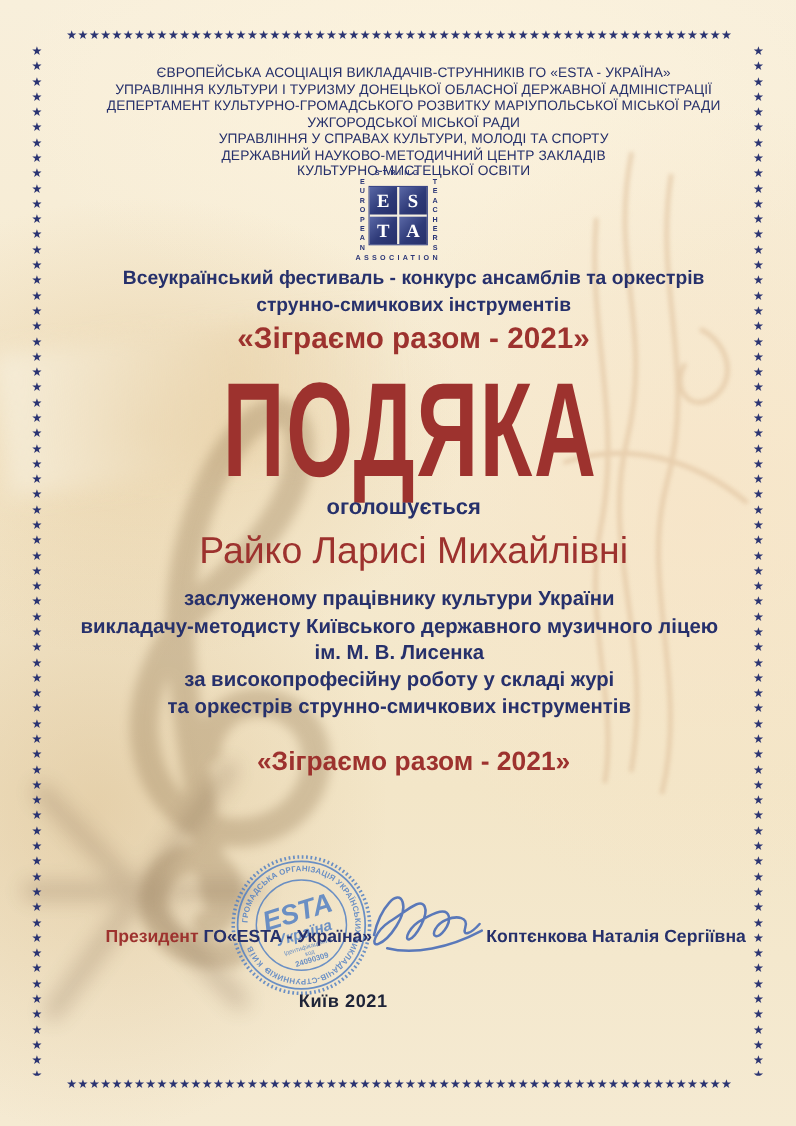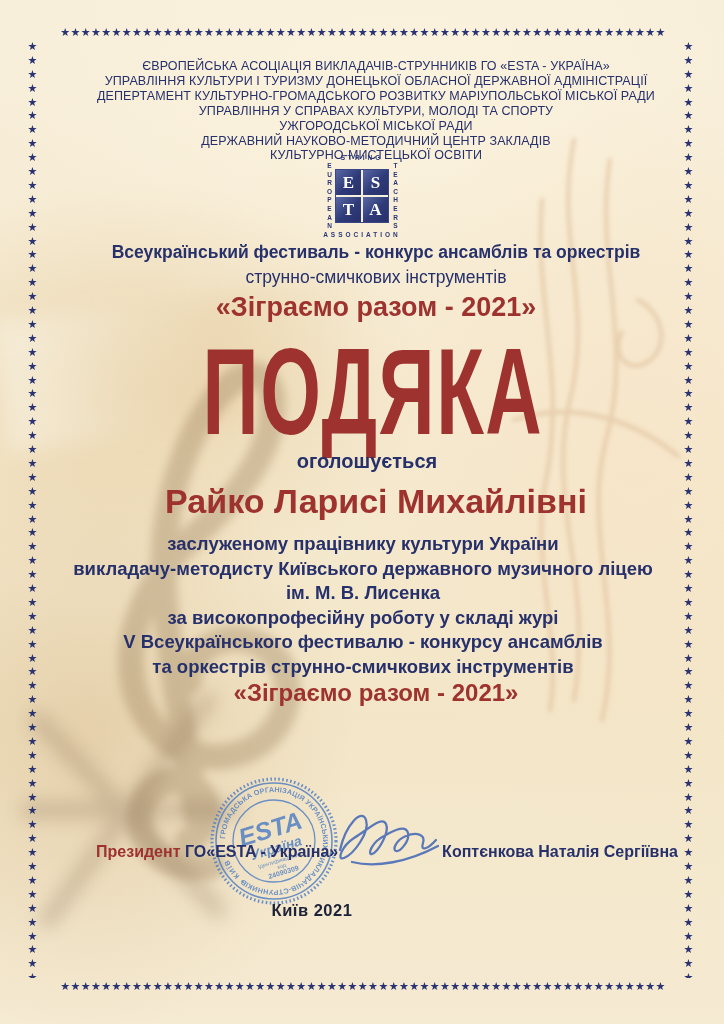--- a/index.html
+++ b/index.html
@@ -28,26 +28,26 @@
   .stars-bottom{top:981px;}
   .stars-v{top:40px;height:938px;font-size:11px;letter-spacing:.9px;writing-mode:vertical-rl;text-orientation:upright;white-space:nowrap;overflow:hidden;}
   .stars-left{left:27px;}
   .stars-right{left:683px;}
   
   .blk{position:absolute;left:0;width:724px;box-sizing:border-box;padding:0 30px 0 58px;text-align:center;}
   .navy{color:#26306b;}
   .red{color:#9d322e;}
   .header-lines{top:59px;font-size:12.5px;line-height:14.9px;font-weight:500;letter-spacing:.1px;}
   .fest1{top:242px;font-size:17.5px;font-weight:bold;}
-  .fest2{top:267px;font-size:17.5px;font-weight:normal;}
+  .fest2{top:267px;font-size:17.5px;font-weight:bold;}
   .red-edition-1{top:292px;font-size:27px;font-weight:bold;}
   .title-main{top:330px;font-size:100px;font-weight:bold;line-height:1;letter-spacing:2px;
     transform:scale(.78,1.22);transform-origin:50% 0;}
   .announce{top:450px;font-size:20px;font-weight:bold;padding-left:40px;}
-  .recipient{top:482px;font-size:34px;font-weight:bold;}
+  .recipient{top:482px;font-size:34px;font-weight:normal;}
   .desc{top:532px;font-size:18.5px;line-height:24.6px;font-weight:bold;padding-left:32px;}
   .red-edition-2{top:679px;font-size:24px;font-weight:bold;}
   
   .logo{position:absolute;left:0;width:724px;top:154px;display:flex;justify-content:center;box-sizing:border-box;padding-right:0;}
   .logo-inner{display:flex;flex-direction:column;align-items:center;}
   .logo-word{color:#2b3677;font-size:6.5px;font-weight:bold;letter-spacing:3px;line-height:8px;}
   .logo-mid{display:flex;align-items:center;}
   .logo-word-v{color:#2b3677;font-size:6.5px;font-weight:bold;writing-mode:vertical-rl;text-orientation:upright;letter-spacing:1.6px;line-height:10px;margin:0 2px;}
   .logo-square{width:52px;height:52px;display:grid;grid-template-columns:1fr 1fr;grid-template-rows:1fr 1fr;gap:2px;background:#f5efe0;
     box-shadow:0 0 0 1px #3a4687;}
@@ -96,22 +96,22 @@
 
   <div class="stars stars-h stars-top">★★★★★★★★★★★★★★★★★★★★★★★★★★★★★★★★★★★★★★★★★★★★★★★★★★★★★★★★★★★</div>
   <div class="stars stars-h stars-bottom">★★★★★★★★★★★★★★★★★★★★★★★★★★★★★★★★★★★★★★★★★★★★★★★★★★★★★★★★★★★</div>
   <div class="stars stars-v stars-left">★★★★★★★★★★★★★★★★★★★★★★★★★★★★★★★★★★★★★★★★★★★★★★★★★★★★★★★★★★★★★★★★★★★★★★★★★★★★★★★</div>
   <div class="stars stars-v stars-right">★★★★★★★★★★★★★★★★★★★★★★★★★★★★★★★★★★★★★★★★★★★★★★★★★★★★★★★★★★★★★★★★★★★★★★★★★★★★★★★</div>
 
   <div class="blk header-lines navy">
     <div>ЄВРОПЕЙСЬКА АСОЦІАЦІЯ ВИКЛАДАЧІВ-СТРУННИКІВ ГО «ESTA - УКРАЇНА»</div>
     <div>УПРАВЛІННЯ КУЛЬТУРИ І ТУРИЗМУ ДОНЕЦЬКОЇ ОБЛАСНОЇ ДЕРЖАВНОЇ АДМІНІСТРАЦІЇ</div>
     <div>ДЕПЕРТАМЕНТ КУЛЬТУРНО-ГРОМАДСЬКОГО РОЗВИТКУ МАРІУПОЛЬСЬКОЇ МІСЬКОЇ РАДИ</div>
+    <div>УЖГОРОДСЬКОЇ МІСЬКОЇ РАДИ</div>
     <div>УПРАВЛІННЯ У СПРАВАХ КУЛЬТУРИ, МОЛОДІ ТА СПОРТУ</div>
-    <div>УЖГОРОДСЬКОЇ МІСЬКОЇ РАДИ</div>
     <div>ДЕРЖАВНИЙ НАУКОВО-МЕТОДИЧНИЙ ЦЕНТР ЗАКЛАДІВ</div>
     <div>КУЛЬТУРНО-МИСТЕЦЬКОЇ ОСВІТИ</div>
   </div>
 
   <div class="logo">
     <div class="logo-inner">
       <div class="logo-word">STRING</div>
       <div class="logo-mid">
         <div class="logo-word-v">EUROPEAN</div>
         <div class="logo-square">
@@ -133,21 +133,20 @@
   <div class="blk title-main red">ПОДЯКА</div>
   <div class="blk announce navy">оголошується</div>
 
   <div class="blk recipient red">Райко Ларисі Михайлівні</div>
 
   <div class="blk desc navy">
     <div>заслуженому працівнику культури України</div>
     <div>викладачу-методисту Київського державного музичного ліцею</div>
     <div>ім. М. В. Лисенка</div>
     <div>за високопрофесійну роботу у складі журі</div>
-    <div>V Всеукраїнського фестивалю - конкурсу ансамблів</div>
     <div>та оркестрів струнно-смичкових інструментів</div>
   </div>
   <div class="blk red-edition-2 red">«Зіграємо разом - 2021»</div>
 
   <svg class="stamp" width="132" height="132" viewBox="0 0 132 132">
     <defs>
       <path id="ringPath" d="M17,66 A49,49 0 1 1 115,66 A49,49 0 1 1 17,66"></path>
     </defs>
     <g stroke="#4d7dc4" fill="none">
       <circle cx="66" cy="66" r="62" stroke-width="3.2" stroke-dasharray="1.6 2.4"></circle>

